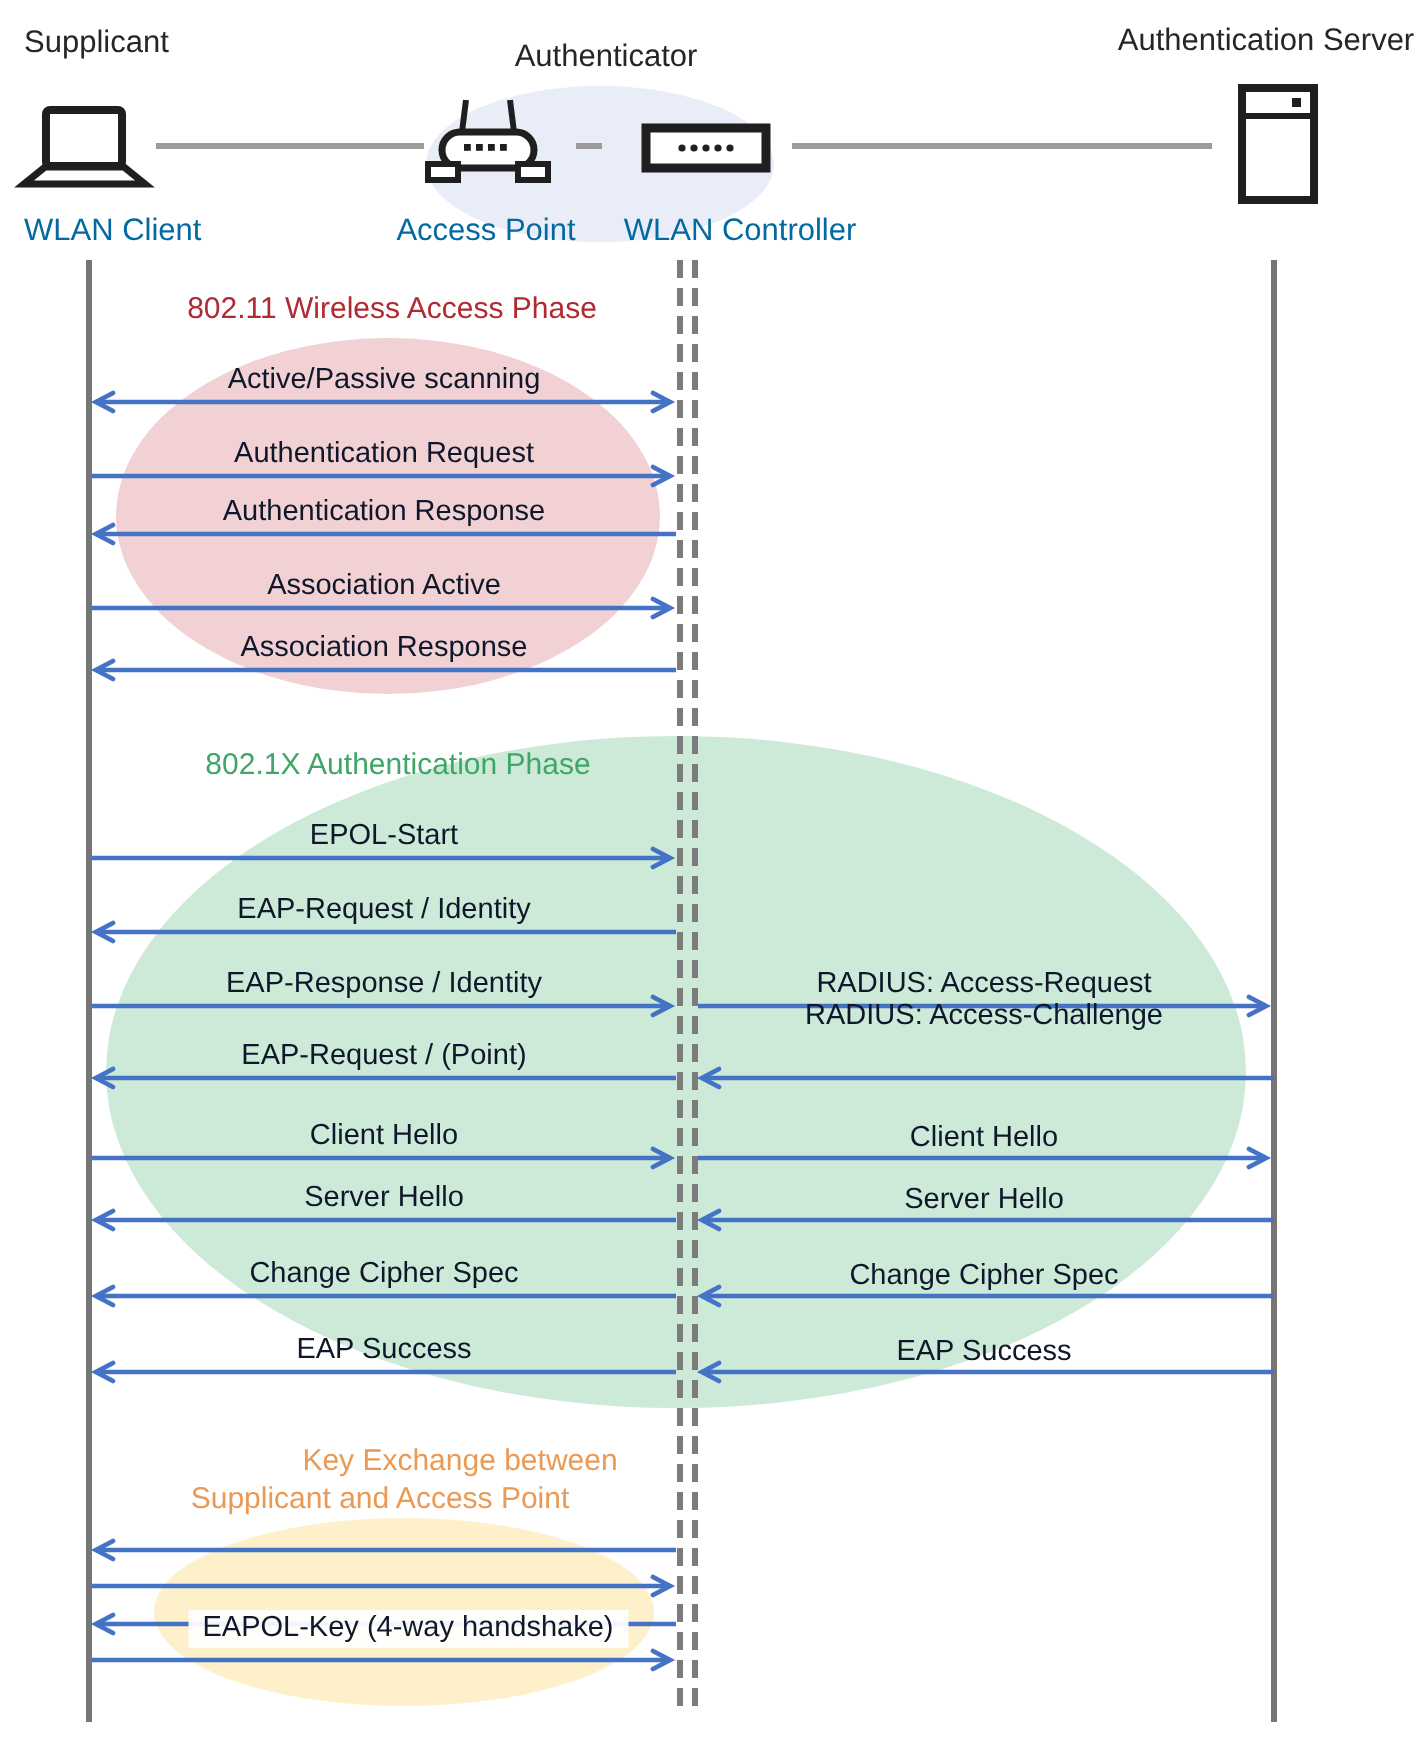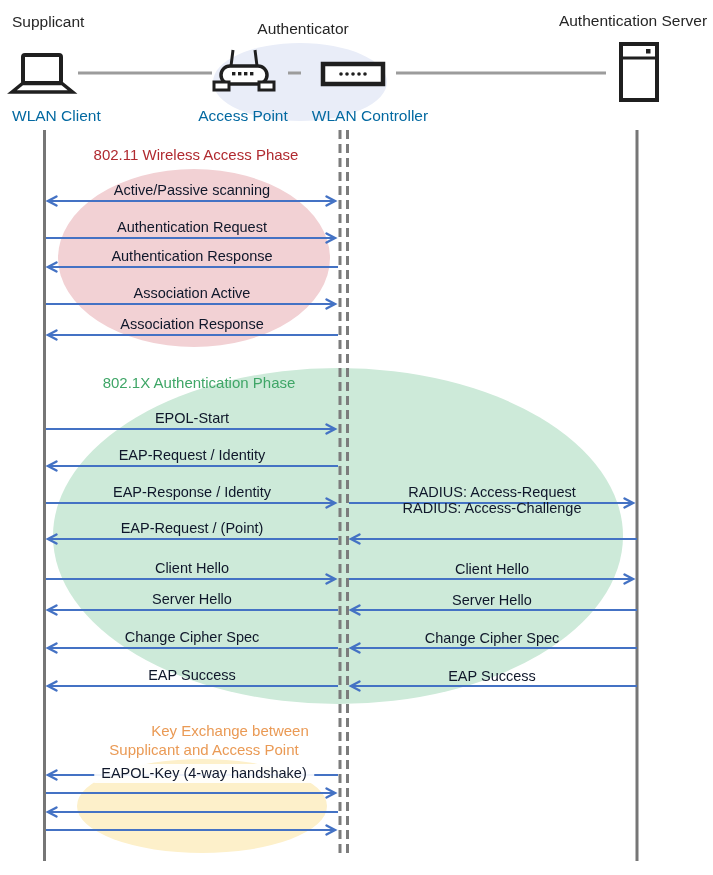--- a/index.html
+++ b/index.html
@@ -149,16 +149,16 @@
   <div class="lbl c" style="left:192px;top:560px;">Client Hello</div>
   <div class="lbl c" style="left:492px;top:561px;">Client Hello</div>
   <div class="lbl c" style="left:192px;top:591px;">Server Hello</div>
   <div class="lbl c" style="left:492px;top:592px;">Server Hello</div>
   <div class="lbl c" style="left:192px;top:629px;">Change Cipher Spec</div>
   <div class="lbl c" style="left:492px;top:630px;">Change Cipher Spec</div>
   <div class="lbl c" style="left:192px;top:667px;">EAP Success</div>
   <div class="lbl c" style="left:492px;top:668px;">EAP Success</div>
 
   <div class="lbl phase-title p3t c" style="left:190px;top:722px;margin-left:40px;">Key Exchange between</div>
-  <div class="lbl phase-title p3t c" style="left:204px;top:741px;">Supplicant and Access Point</div>
-  <div class="lbl c handshake-label" style="left:204px;top:764px;">EAPOL-Key (4-way handshake)</div>
+  <div class="lbl phase-title p3t c" style="left:190px;top:741px;">Supplicant and Access Point</div>
+  <div class="lbl c handshake-label" style="left:204px;top:805px;">EAPOL-Key (4-way handshake)</div>
 
 </div>
 
 </body></html>

